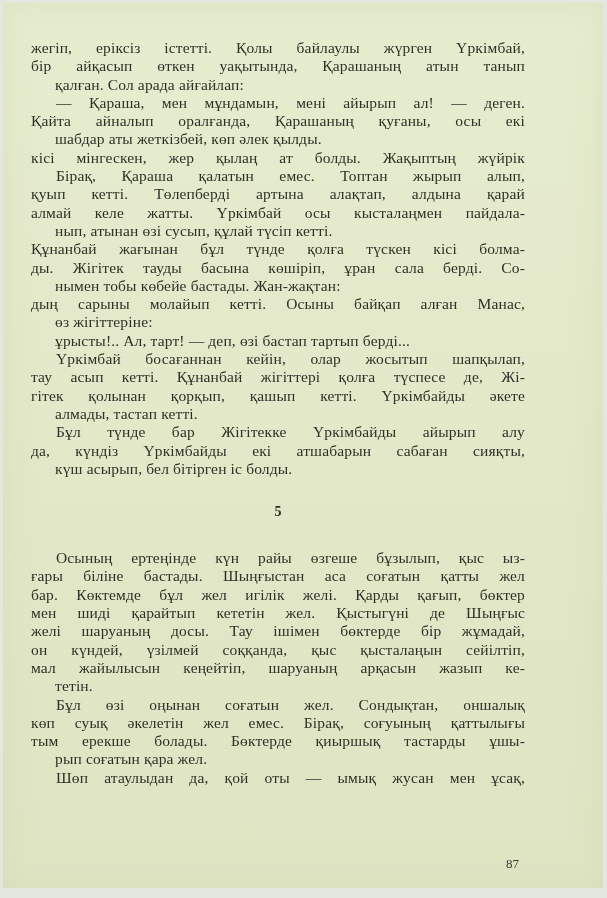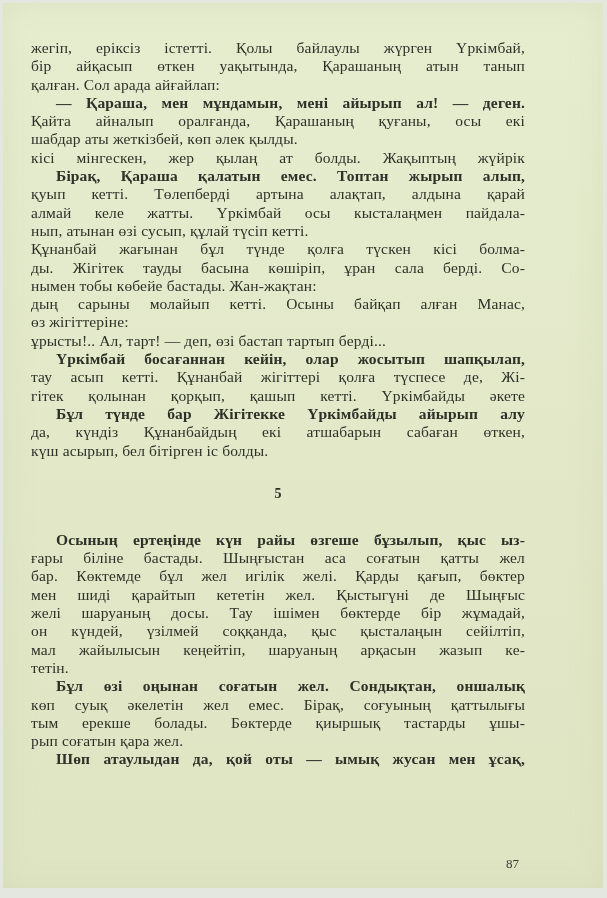--- a/index.html
+++ b/index.html
@@ -13,22 +13,22 @@
       background: linear-gradient(180deg, #e6edcf 0%, #e2e8c8 50%, #dfe4c3 100%);
       box-shadow: inset 0 0 30px rgba(200,205,170,0.35);
     }
     .text {
       position: absolute; left: 28px; top: 36px; width: 494px;
       font-family: "Liberation Serif", "DejaVu Serif", serif;
       font-size: 15.5px; line-height: 18.3px; color: #2e3128;
       letter-spacing: 0.15px;
     }
     .line { display: block; text-align: justify; text-align-last: justify; white-space: nowrap; }
-    .line.last { text-align-last: left; }
-    .line.indent { padding-left: 25px; font-weight: bold; }
+    .line.last { text-align-last: left; margin-left: 24px; }
+    .line.indent { padding-left: 25px; }
     .heading {
       text-align: center; font-weight: bold; font-size: 14px;
       margin: 25px 0 28px 0; height: 18px; line-height: 18px;
     }
     .pagenum {
       position: absolute; left: 503px; top: 853px;
       font-family: "Liberation Serif", "DejaVu Serif", serif;
       font-size: 13px; color: #3a3d33;
     }
   </style>
@@ -51,22 +51,23 @@
         <span class="line last">нып, атынан өзі сусып, құлай түсіп кетті.</span>
         <span class="line">Құнанбай жағынан бұл түнде қолға түскен кісі болма-</span>
         <span class="line">ды. Жігітек тауды басына көшіріп, ұран сала берді. Со-</span>
         <span class="line last">нымен тобы көбейе бастады. Жан-жақтан:</span>
         <span class="line">дың сарыны молайып кетті. Осыны байқап алған Манас,</span>
         <span class="line last">өз жігіттеріне:</span>
         <span class="line last">ұрысты!.. Ал, тарт! — деп, өзі бастап тартып берді...</span>
         <span class="line indent">Үркімбай босағаннан кейін, олар жосытып шапқылап,</span>
         <span class="line">тау асып кетті. Құнанбай жігіттері қолға түспесе де, Жі-</span>
         <span class="line">гітек қолынан қорқып, қашып кетті. Үркімбайды әкете</span>
+        <span class="line last">алмады, тастап кетті.</span>
         <span class="line indent">Бұл түнде бар Жігітекке Үркімбайды айырып алу</span>
-        <span class="line">да, күндіз Құнанбайдың екі атшабарын сабаған өткен,</span>
+        <span class="line">да, күндіз Үркімбайды екі атшабарын сабаған сияқты,</span>
         <span class="line last">күш асырып, бел бітірген іс болды.</span>
       </div>
     <div class="heading">5</div>
     <div id="after">
         <span class="line indent">Осының ертеңінде күн райы өзгеше бұзылып, қыс ыз-</span>
         <span class="line">ғары біліне бастады. Шыңғыстан аса соғатын қатты жел</span>
         <span class="line">бар. Көктемде бұл жел игілік желі. Қарды қағып, бөктер</span>
         <span class="line">мен шиді қарайтып кететін жел. Қыстыгүні де Шыңғыс</span>
         <span class="line">желі шаруаның досы. Тау ішімен бөктерде бір жұмадай,</span>
         <span class="line">он күндей, үзілмей соққанда, қыс қысталаңын сейілтіп,</span>

